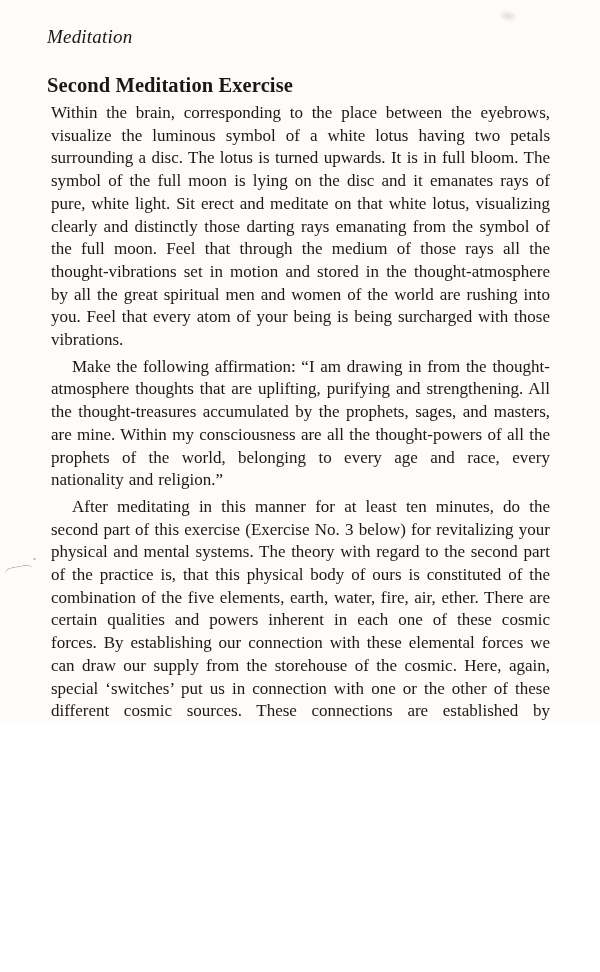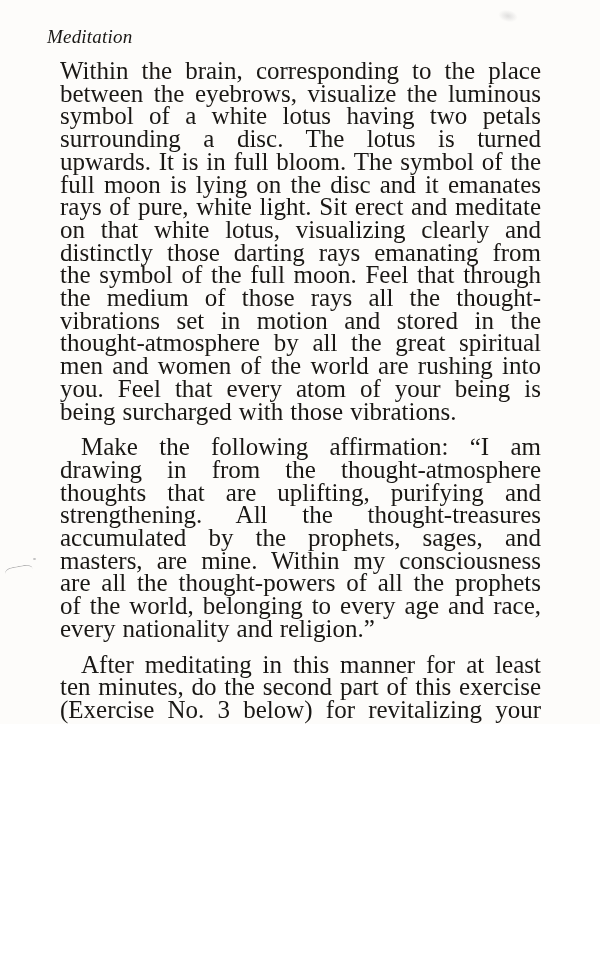--- a/index.html
+++ b/index.html
@@ -25,22 +25,22 @@
     letter-spacing: 0.2px;
   }
   .section-heading {
     margin: 26px 0 0 0;
     font-size: 20.5px;
     font-weight: bold;
     line-height: 25px;
     letter-spacing: 0.1px;
   }
   .body-paragraph {
-    margin: 13px;
-    font-size: 25px;
+    margin: 4px;
+    font-size: 17px;
     line-height: 22.7px;
     text-align: justify;
     text-justify: inter-word;
     word-spacing: 0.8px;
     hyphens: none;
   }
   .body-paragraph.indented {
     text-indent: 21px;
   }
   .page-number {
@@ -89,20 +89,21 @@
     border-radius: 50%;
   }
 </style>
 </head>
 <body>
 
 <div class="page">
 
   <div class="running-header">Meditation</div>
 
+  <h1 class="section-heading">Second Meditation Exercise</h1>
 
   <p class="body-paragraph">Within the brain, corresponding to the place between the eyebrows, visualize the luminous symbol of a white lotus having two petals surrounding a disc. The lotus is turned upwards. It is in full bloom. The symbol of the full moon is lying on the disc and it emanates rays of pure, white light. Sit erect and meditate on that white lotus, visualizing clearly and distinctly those darting rays emanating from the symbol of the full moon. Feel that through the medium of those rays all the thought-vibrations set in motion and stored in the thought-atmosphere by all the great spiritual men and women of the world are rushing into you. Feel that every atom of your being is being surcharged with those vibrations.</p>
 
   <p class="body-paragraph indented">Make the following affirmation: “I am drawing in from the thought-atmosphere thoughts that are uplifting, purifying and strengthening. All the thought-treasures accumulated by the prophets, sages, and masters, are mine. Within my consciousness are all the thought-powers of all the prophets of the world, belonging to every age and race, every nationality and religion.”</p>
 
   <p class="body-paragraph indented">After meditating in this manner for at least ten minutes, do the second part of this exercise (Exercise No. 3 below) for revitalizing your physical and mental systems. The theory with regard to the second part of the practice is, that this physical body of ours is constituted of the combination of the five elements, earth, water, fire, air, ether. There are certain qualities and powers inherent in each one of these cosmic forces. By establishing our connection with these elemental forces we can draw our supply from the storehouse of the cosmic. Here, again, special ‘switches’ put us in connection with one or the other of these different cosmic sources. These connections are established by controlling and concentrating upon certain centres within our body. These centres have been described as lotuses, but do not think of them as having physical lotuses in them. The lotus, as I mentioned, is a mystic symbol, and the yogis have used this symbol for ages.</p>
 
   <div class="page-number">66</div>
 
   <div class="smudge-top-right"></div>

